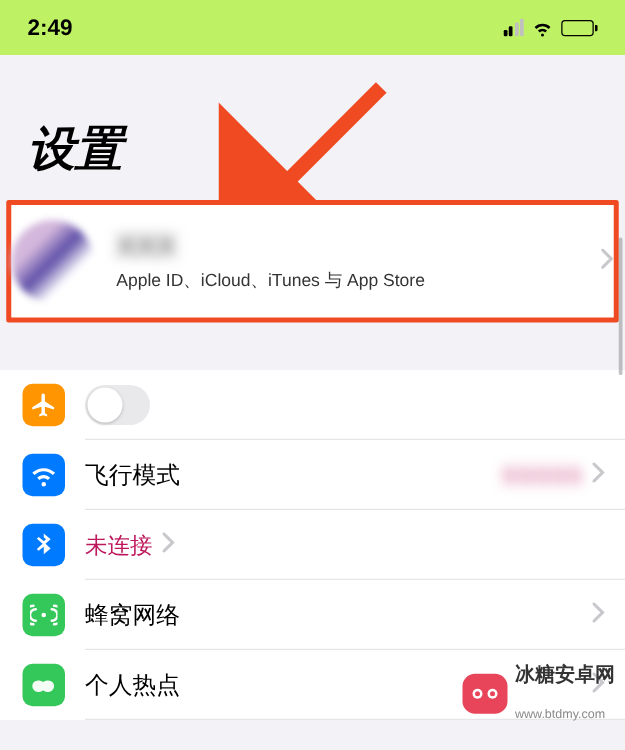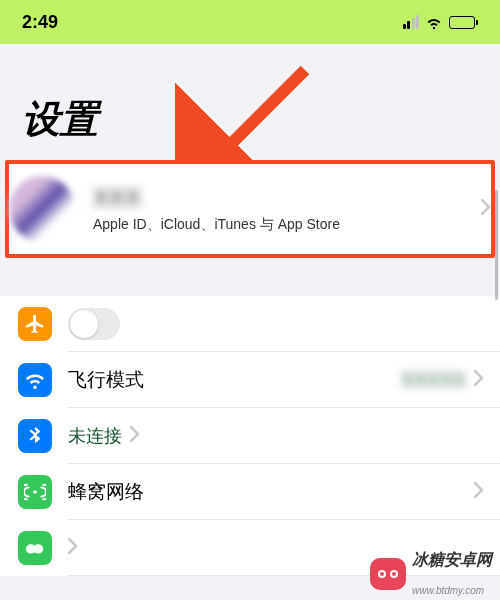--- a/index.html
+++ b/index.html
@@ -165,21 +165,21 @@
     .blue2 { background: #007aff; }
     .green { background: #34c759; }
     .green2 { background: #34c759; }
     .row-label {
       flex: 1;
       font-size: 19px;
       color: #000;
     }
     .row-value {
       font-size: 18px;
-      color: #14532d;
+      color: #be185d;
       margin-right: 8px;
       font-family: Liberation Serif, serif;
     }
     .row-value.blurred {
       filter: blur(5px);
     }
     .toggle {
       width: 52px;
       height: 32px;
       background: #e9e9eb;
@@ -191,26 +191,25 @@
       height: 28px;
       background: #fff;
       border-radius: 50%;
       position: absolute;
       top: 2px;
       left: 2px;
       box-shadow: 0 1px 3px rgba(0,0,0,0.2);
     }
     .watermark {
       position: absolute;
-      bottom: 4px;
+      bottom: 23px;
       right: 8px;
       display: flex;
       align-items: center;
       gap: 6px;
-      font-style: italic;
     }
     .wm-icon {
       width: 36px;
       height: 32px;
       background: #e8445a;
       border-radius: 10px;
       position: relative;
       display: flex;
       align-items: center;
       justify-content: center;
@@ -365,20 +364,21 @@
         </svg>
     </span>
   </div>
 
   <div class="setting-row">
     <div class="icon-box green2">
       <svg viewBox="0 0 24 24">
           <path d="M8 8a5 5 0 015 5 5 5 0 01-5 5H7a5 5 0 010-10h1zm8 0a5 5 0 010 10h-1a5 5 0 01-5-5 5 5 0 015-5h1z" fill="#fff" opacity="0.95"></path>
         </svg>
     </div>
+    <div class="row-label">个人热点</div>
     <span class="chevron">
       <svg width="10" height="16" viewBox="0 0 10 16">
           <path d="M1 1l7 7-7 7" stroke="#c7c7cc" stroke-width="2.5" fill="none" stroke-linecap="round"></path>
         </svg>
     </span>
   </div>
 
 </div>
 
 <div class="watermark">

